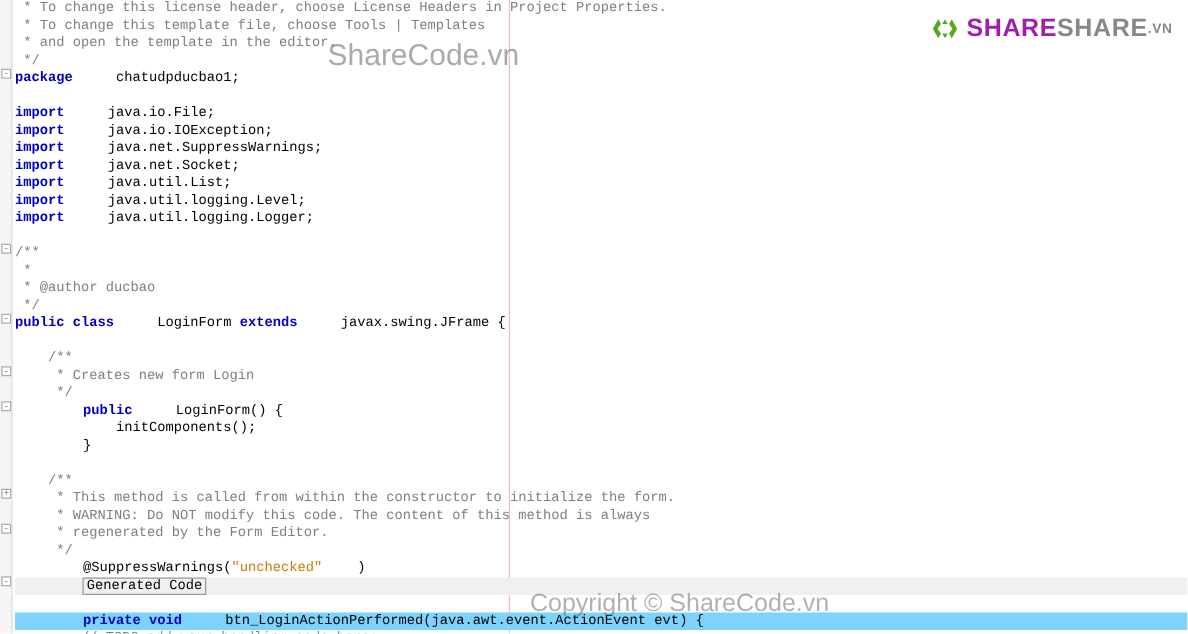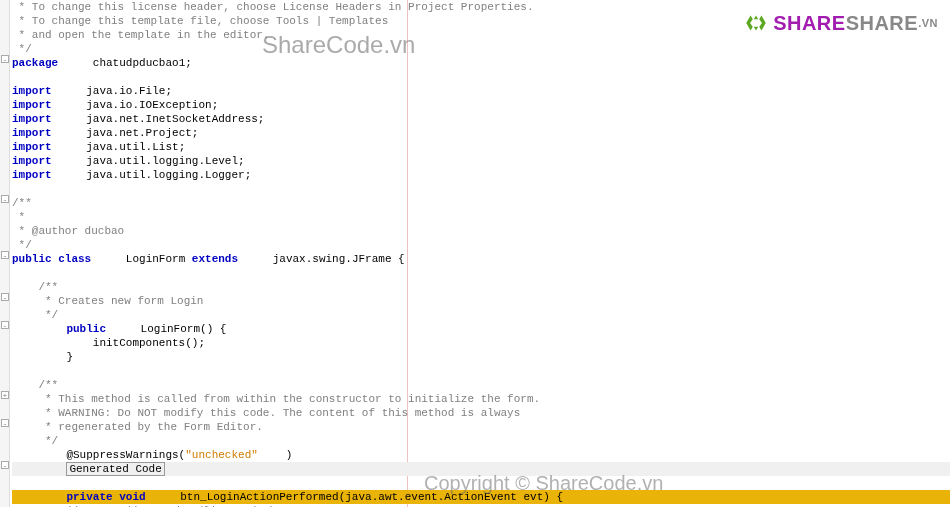--- a/index.html
+++ b/index.html
@@ -1,21 +1,21 @@
 <!DOCTYPE html>
 <html><head>
 <meta charset="utf-8">
 <style>
 * { margin: 0; padding: 0; box-sizing: border-box; }
 body { width: 950px; height: 507px; background: #fff; font-family: "Courier New", monospace; font-size: 11px; line-height: 14px; position: relative; overflow: hidden; }
 .editor { position: absolute; left: 0; top: 0; width: 950px; height: 507px; }
 .gutter { position: absolute; left: 0; top: 0; width: 10px; height: 100%; background: #f5f5f5; border-right: 1px solid #ddd; }
 .code-area { position: absolute; left: 12px; top: 0; width: 938px; }
 .line { white-space: pre; height: 14px; }
-.hl-gray { background: #eab308; }
+.hl-gray { background: #7dd3fc; }
 .hl-ltgray { background: #f0f0f0; }
 .boxed { display: inline-block; border: 1px solid #999; padding: 0 2px; line-height: 12px; text-align: center; }
 .cmt { color: #808080; }
 .kw { color: #0000c0; font-weight: bold; }
 .str { color: #ce7b00; }
 .plain { color: #000; margin-left: 28px; }
 .margin-line { position: absolute; left: 407px; top: 0; width: 1px; height: 507px; background: #f0c0c0; }
 .watermark1 { position: absolute; left: 262px; top: 38px; font-family: Arial, sans-serif; font-size: 24px; color: rgba(100,100,100,0.55); font-weight: 500; pointer-events: none; }
 .watermark2 { position: absolute; left: 424px; top: 476px; font-family: Arial, sans-serif; font-size: 20px; color: rgba(100,100,100,0.5); font-weight: 500; pointer-events: none; }
 .logo { position: absolute; right: 12px; top: 10px; display: flex; align-items: center; gap: 4px; }
@@ -44,22 +44,22 @@
 
   <div class="code-area">
     <div class="line"><span class="cmt"> * To change this license header, choose License Headers in Project Properties.</span></div>
     <div class="line"><span class="cmt"> * To change this template file, choose Tools | Templates</span></div>
     <div class="line"><span class="cmt"> * and open the template in the editor.</span></div>
     <div class="line"><span class="cmt"> */</span></div>
     <div class="line"><span class="kw">package</span><span class="plain"> chatudpducbao1;</span></div>
     <div class="line"></div>
     <div class="line"><span class="kw">import</span><span class="plain"> java.io.File;</span></div>
     <div class="line"><span class="kw">import</span><span class="plain"> java.io.IOException;</span></div>
-    <div class="line"><span class="kw">import</span><span class="plain"> java.net.InetSocketAddress;</span></div>
-    <div class="line"><span class="kw">import</span><span class="plain"> java.net.Project;</span></div>
+    <div class="line"><span class="kw">import</span><span class="plain"> java.net.SuppressWarnings;</span></div>
+    <div class="line"><span class="kw">import</span><span class="plain"> java.net.Socket;</span></div>
     <div class="line"><span class="kw">import</span><span class="plain"> java.util.List;</span></div>
     <div class="line"><span class="kw">import</span><span class="plain"> java.util.logging.Level;</span></div>
     <div class="line"><span class="kw">import</span><span class="plain"> java.util.logging.Logger;</span></div>
     <div class="line"></div>
     <div class="line"><span class="cmt">/**</span></div>
     <div class="line"><span class="cmt"> *</span></div>
     <div class="line"><span class="cmt"> * @author ducbao</span></div>
     <div class="line"><span class="cmt"> */</span></div>
     <div class="line"><span class="kw">public</span><span> </span><span class="kw">class</span><span class="plain"> LoginForm </span><span class="kw">extends</span><span class="plain"> javax.swing.JFrame {</span></div>
     <div class="line"></div>

